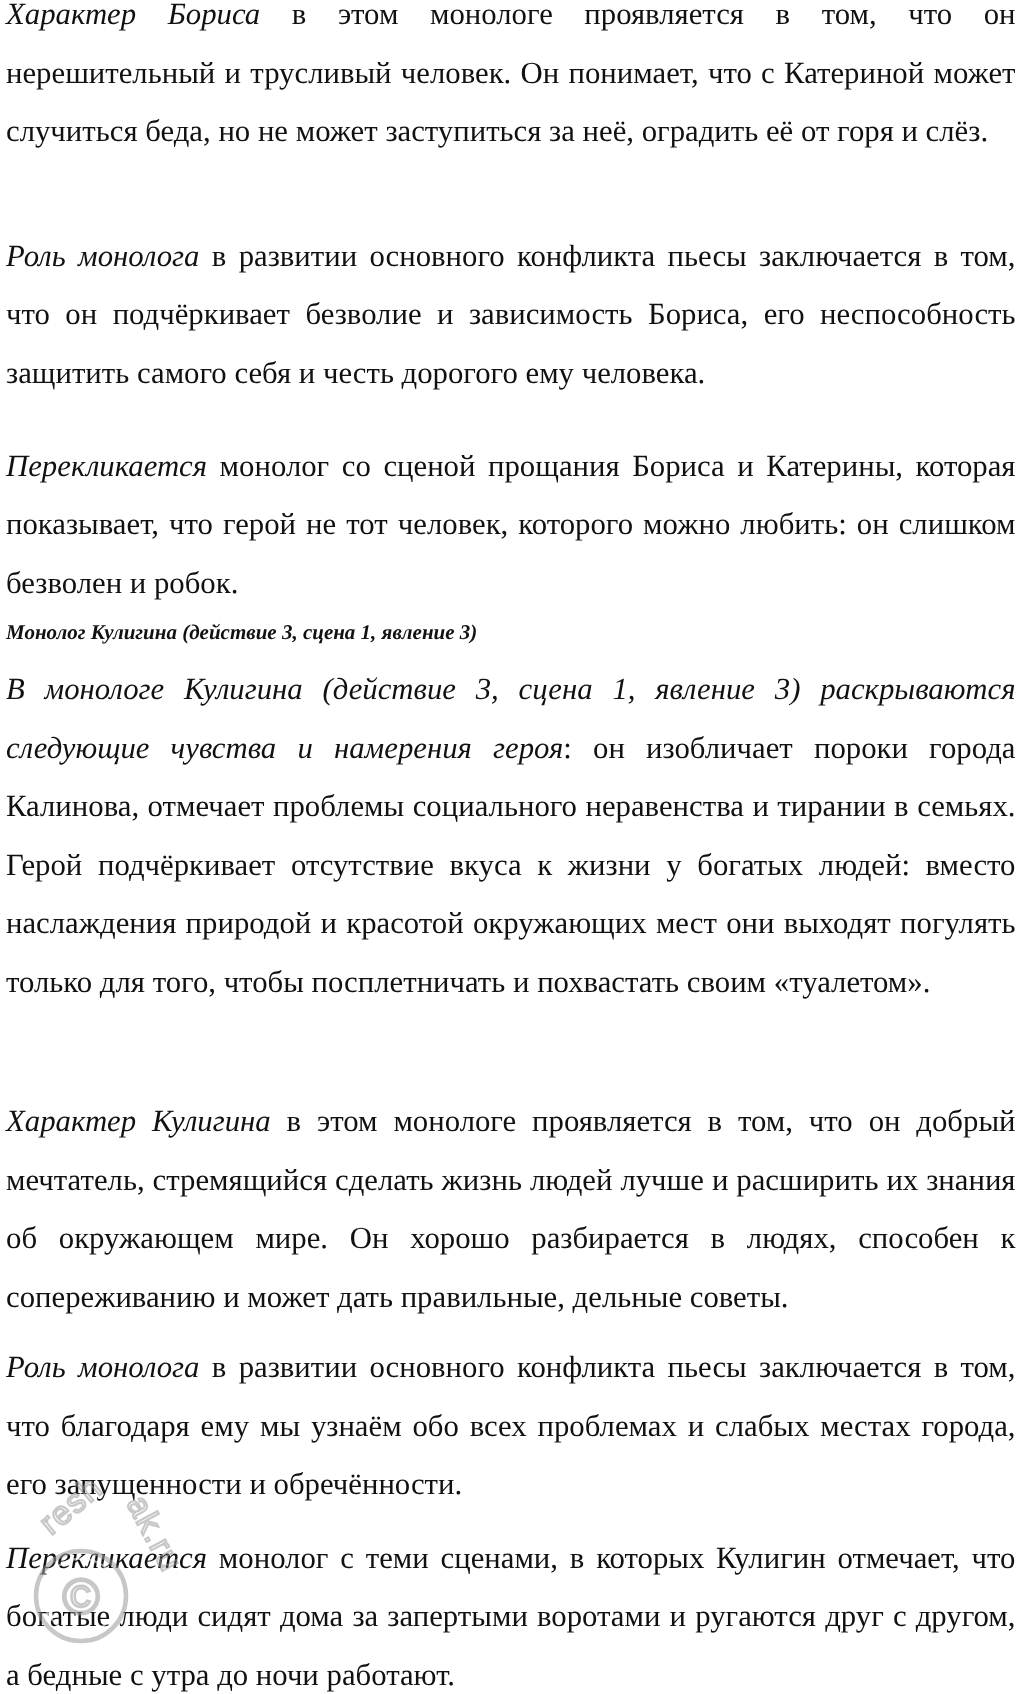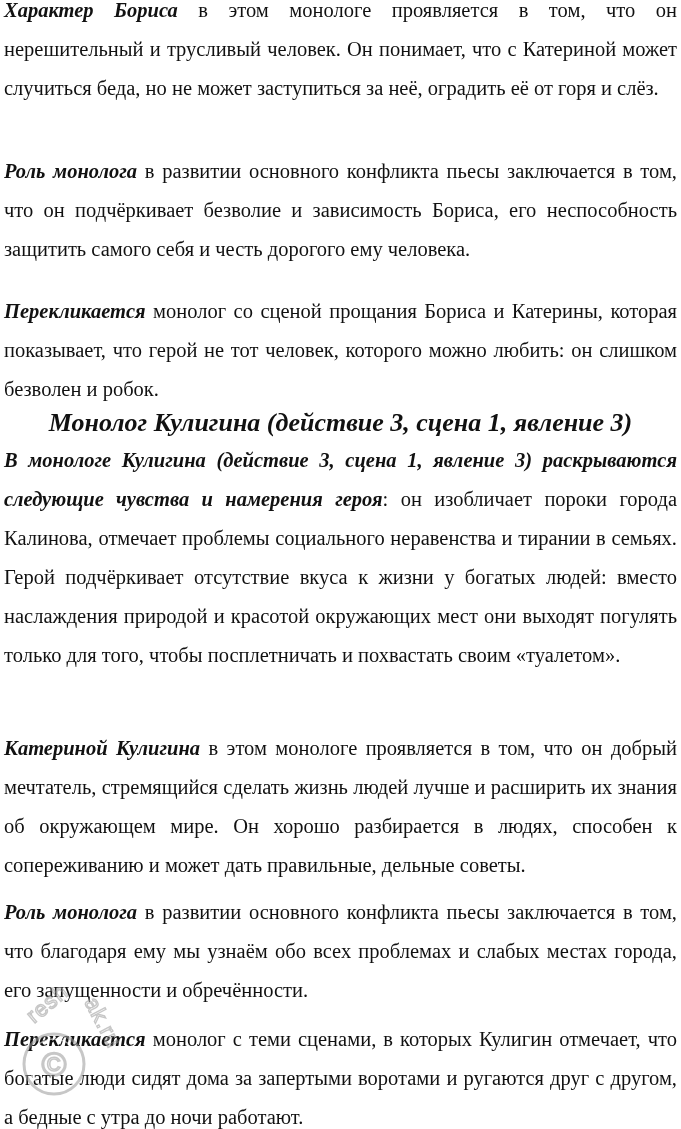--- a/index.html
+++ b/index.html
@@ -22,27 +22,27 @@
       width: 673px;
     }
     .para {
       font-size: 20.5px;
       line-height: 39px;
       text-align: justify;
       margin: 0 0 10px 0;
       padding: 0;
     }
     .para .term {
-      font-weight: bold;
+      font-weight: normal;
       font-style: italic;
     }
     .heading {
-      font-size: 26px;
+      font-size: 14px;
       line-height: 39px;
-      text-align: center;
+      text-align: left;
       font-weight: bold;
       font-style: italic;
       margin: 0 0 10px 0;
     }
     .p1 { position: absolute; top: -9px; }
     .p2 { position: absolute; top: 152px; }
     .p3 { position: absolute; top: 292px; }
     .h1 { position: absolute; top: 403px; left: 0; right: 0; }
     .p4 { position: absolute; top: 441px; }
     .p5 { position: absolute; top: 729px; }
@@ -68,21 +68,21 @@
   <p class="para p1 abs"><span class="term">Характер Бориса</span><span> в этом монологе проявляется в том, что он нерешительный и трусливый человек. Он понимает, что с Катериной может случиться беда, но не может заступиться за неё, оградить её от горя и слёз.</span></p>
 
   <p class="para p2 abs"><span class="term">Роль монолога</span><span> в развитии основного конфликта пьесы заключается в том, что он подчёркивает безволие и зависимость Бориса, его неспособность защитить самого себя и честь дорогого ему человека.</span></p>
 
   <p class="para p3 abs"><span class="term">Перекликается</span><span> монолог со сценой прощания Бориса и Катерины, которая показывает, что герой не тот человек, которого можно любить: он слишком безволен и робок.</span></p>
 
   <div class="heading h1">Монолог Кулигина (действие 3, сцена 1, явление 3)</div>
 
   <p class="para p4 abs"><span class="term">В монологе Кулигина (действие 3, сцена 1, явление 3) раскрываются следующие чувства и намерения героя</span><span>: он изобличает пороки города Калинова, отмечает проблемы социального неравенства и тирании в семьях. Герой подчёркивает отсутствие вкуса к жизни у богатых людей: вместо наслаждения природой и красотой окружающих мест они выходят погулять только для того, чтобы посплетничать и похвастать своим «туалетом».</span></p>
 
-  <p class="para p5 abs"><span class="term">Катериной Кулигина</span><span> в этом монологе проявляется в том, что он добрый мечтатель, стремящийся сделать жизнь людей лучше и расширить их знания об окружающем мире. Он хорошо разбирается в людях, способен к сопереживанию и может дать правильные, дельные советы.</span></p>
+  <p class="para p5 abs"><span class="term">Характер Кулигина</span><span> в этом монологе проявляется в том, что он добрый мечтатель, стремящийся сделать жизнь людей лучше и расширить их знания об окружающем мире. Он хорошо разбирается в людях, способен к сопереживанию и может дать правильные, дельные советы.</span></p>
 
   <p class="para p6 abs"><span class="term">Роль монолога</span><span> в развитии основного конфликта пьесы заключается в том, что благодаря ему мы узнаём обо всех проблемах и слабых местах города, его запущенности и обречённости.</span></p>
 
   <p class="para p7 abs"><span class="term">Перекликается</span><span> монолог с теми сценами, в которых Кулигин отмечает, что богатые люди сидят дома за запертыми воротами и ругаются друг с другом, а бедные с утра до ночи работают.</span></p>
 
 </div>
 
 <div class="watermark">
   <svg width="110" height="130" viewBox="0 0 110 130">
     <circle cx="38" cy="92" r="30" fill="none" stroke="#9a9a9a" stroke-width="3"></circle>

